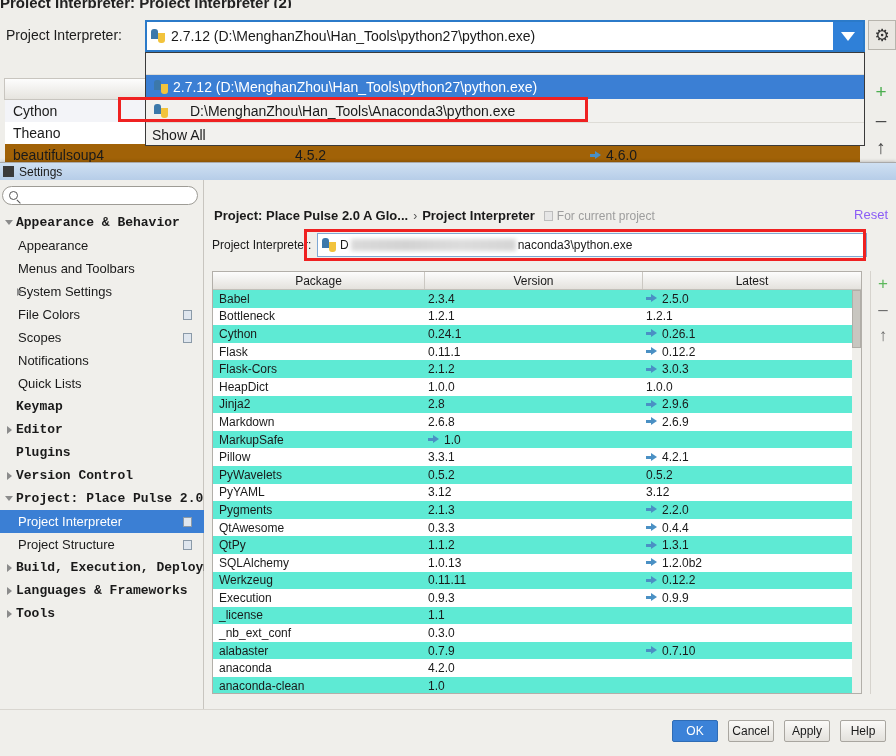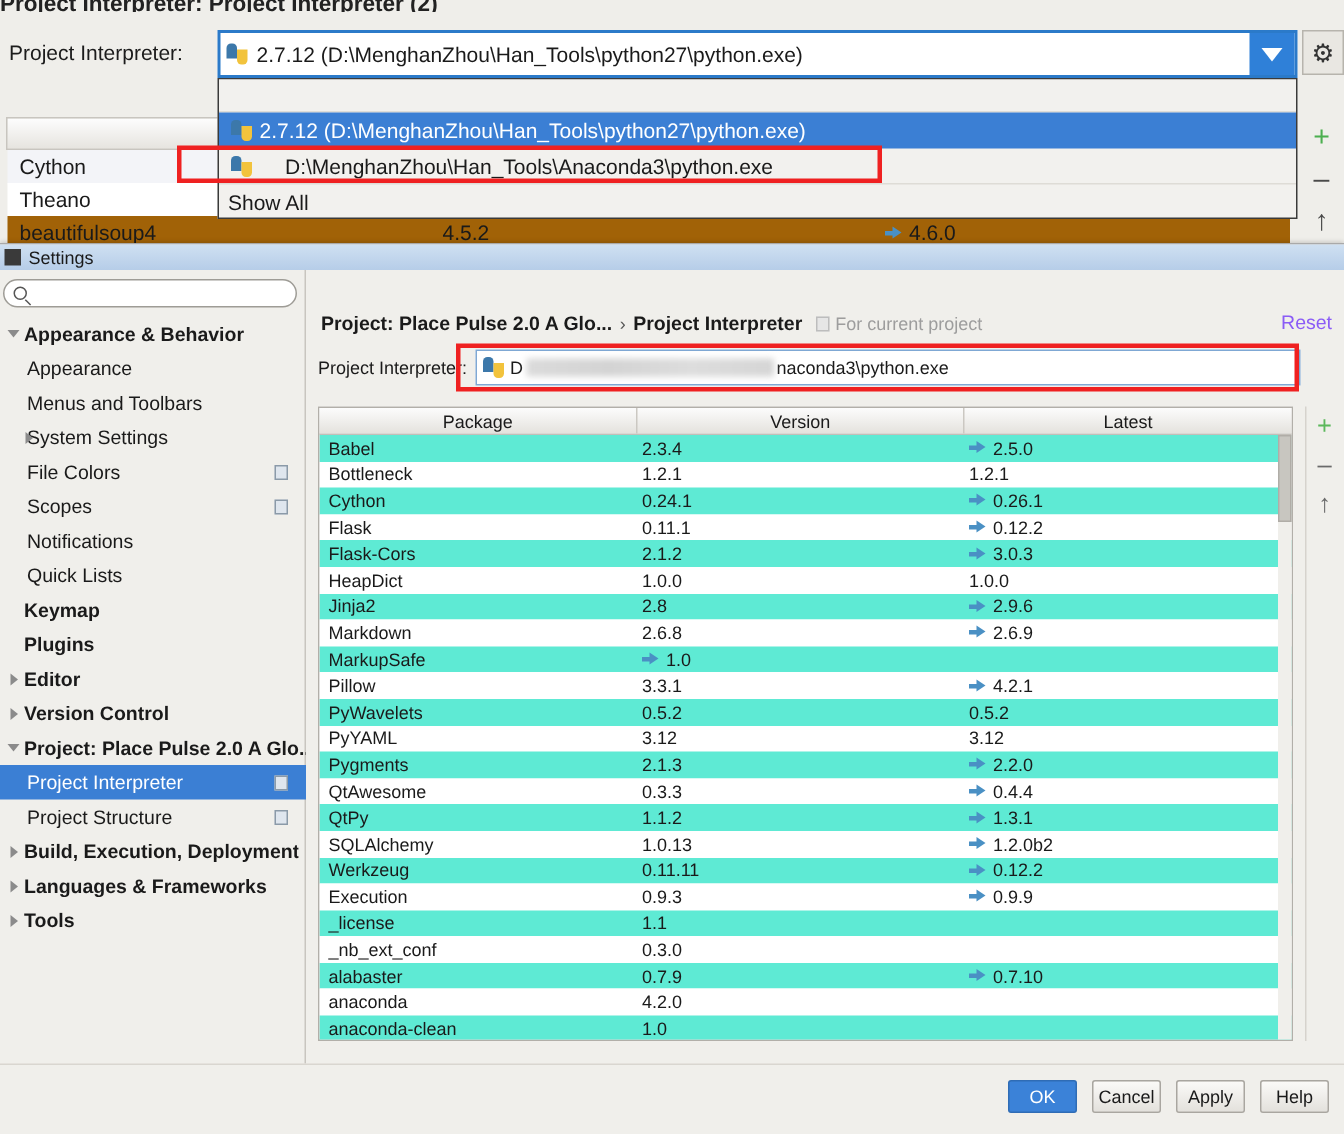--- a/index.html
+++ b/index.html
@@ -81,21 +81,21 @@
                display: flex; align-items: center; padding-left: 6px; }
   .searchbox .mag { width: 9px; height: 9px; border: 1.4px solid #555; border-radius: 50%;
                     position: relative; }
   .searchbox .mag::after { content:""; position:absolute; right:-4px; bottom:-3px;
                     width: 5px; height: 1.4px; background: #555; transform: rotate(45deg); }
   .searchbox input { border: none; outline: none; width: 160px; font-size: 12px;
                      font-family: "Liberation Sans", sans-serif; background: transparent; }
   .tree { position: absolute; left: 0; top: 31px; width: 204px; }
   .tnode { height: 23px; display: flex; align-items: center; font-size: 13px;
            color: #1a1a1a; position: relative; }
-  .tnode.bold { font-weight: bold; }
+  .tnode.bold { font-weight: bold; font-family: Liberation Mono, monospace; }
   .tnode.sel { background: #3b7fd4; color: #ffffff; }
   .tw { width: 14px; display:flex; align-items:center; justify-content:center; flex: 0 0 14px; }
   .tw .caret-d { width:0;height:0;border-left:4px solid transparent;border-right:4px solid transparent;
                  border-top:5px solid #8b8b8b; }
   .tw .caret-r { width:0;height:0;border-top:4px solid transparent;border-bottom:4px solid transparent;
                  border-left:5px solid #8b8b8b; }
   .tnode .tlabel { white-space: nowrap; overflow: hidden; }
   .tnode .copyico { position: absolute; right: 12px; width: 9px; height: 10px;
                     border: 1px solid #8b9aa8; background: #dfe6ee; }
   .ind0 { padding-left: 2px; }
@@ -287,28 +287,28 @@
             <span class="tlabel">Notifications</span>
           </div>
           <div class="tnode ind1">
             <span class="tlabel">Quick Lists</span>
           </div>
           <div class="tnode bold ind0">
             <span class="tw"></span>
             <span class="tlabel">Keymap</span>
           </div>
           <div class="tnode bold ind0">
+            <span class="tw">
+                <i class="caret-r"></i>
+              </span>
+            <span class="tlabel">Editor</span>
+          </div>
+          <div class="tnode bold ind0">
             <span class="tw"></span>
             <span class="tlabel">Plugins</span>
-          </div>
-          <div class="tnode bold ind0">
-            <span class="tw">
-                <i class="caret-r"></i>
-              </span>
-            <span class="tlabel">Editor</span>
           </div>
           <div class="tnode bold ind0">
             <span class="tw">
                 <i class="caret-r"></i>
               </span>
             <span class="tlabel">Version Control</span>
           </div>
           <div class="tnode bold ind0">
             <span class="tw">
                 <i class="caret-d"></i>

